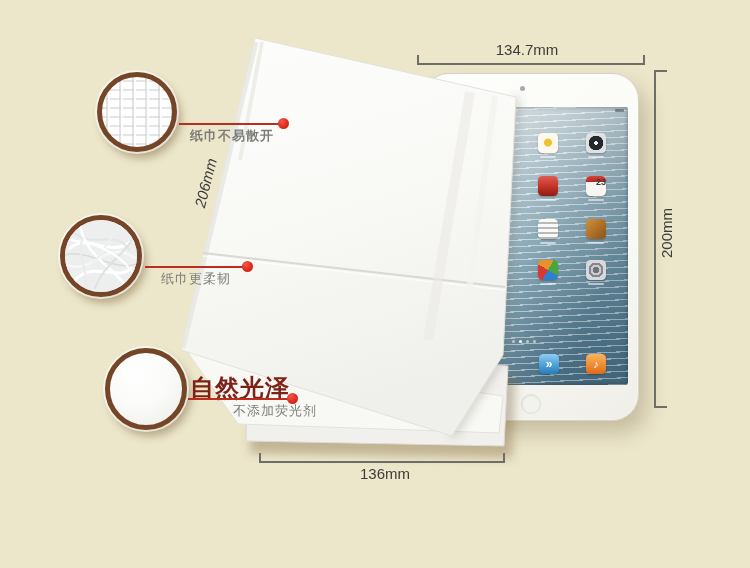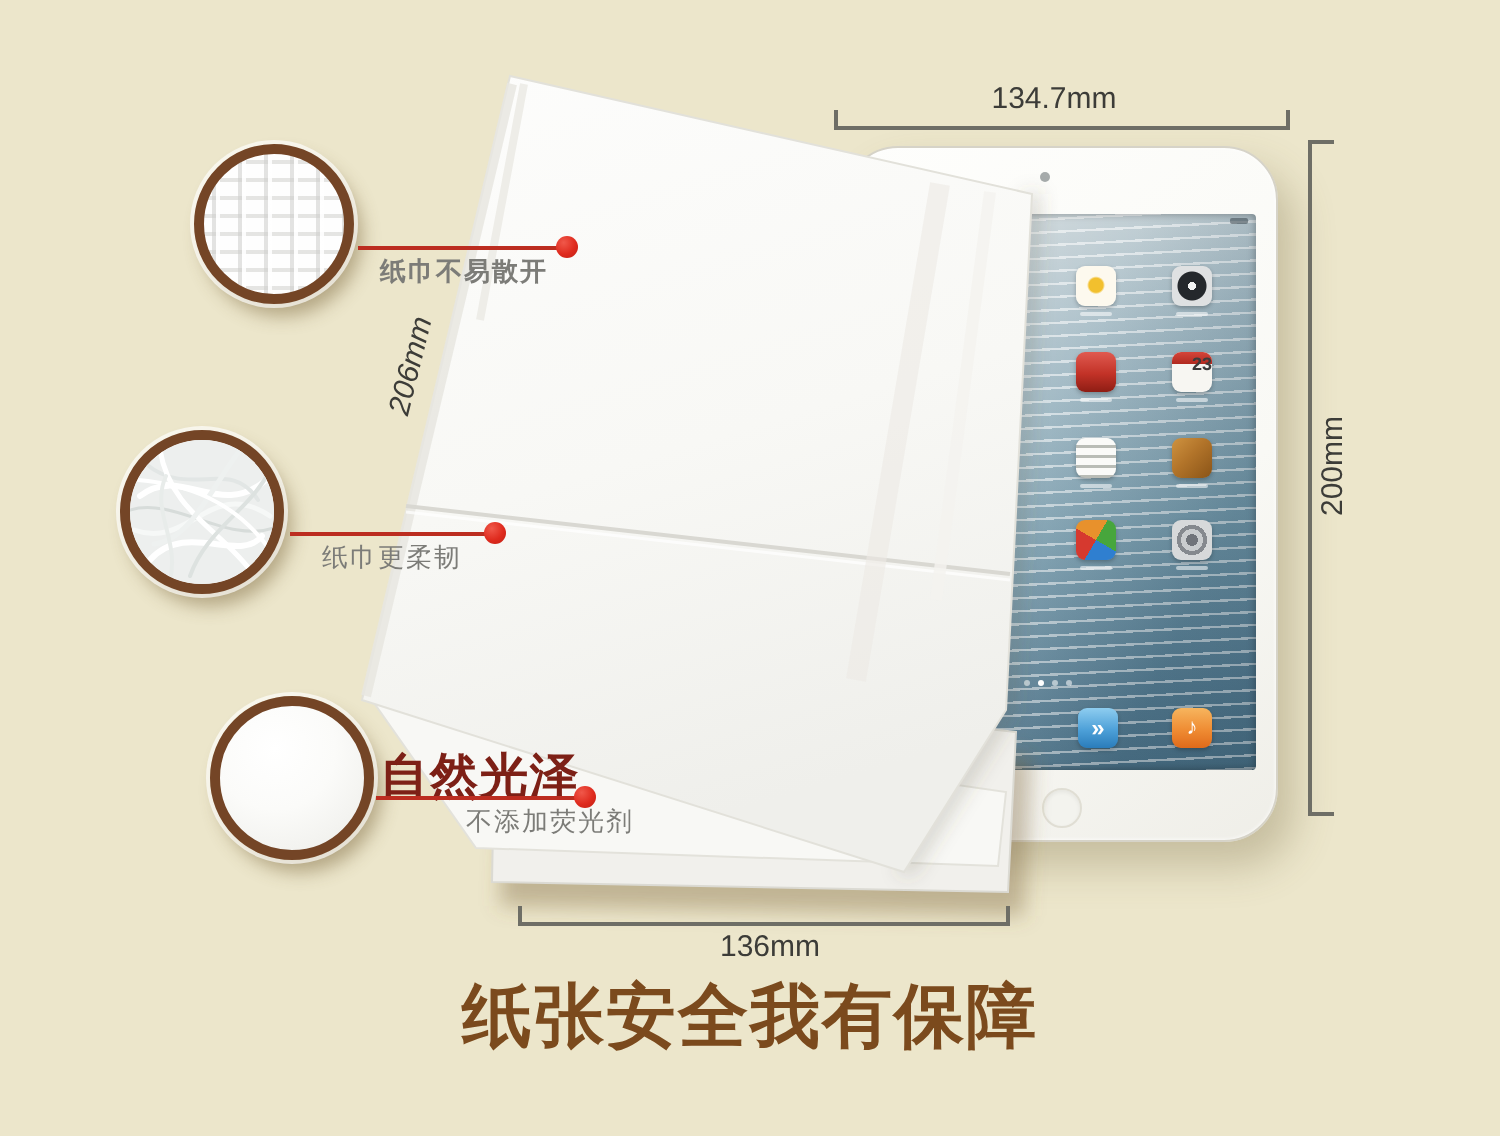--- a/index.html
+++ b/index.html
@@ -201,15 +201,14 @@
   <div class="fsub" style="left:161px;top:270px;">纸巾更柔韧</div>
 
   <div class="ftitle" style="left:190px;top:372px;">自然光泽</div>
   <div class="fline" style="left:188px;top:398px;width:101px;"></div>
   <div class="fdot" style="left:287px;top:393px;"></div>
   <div class="fsub" style="left:201px;top:402px;margin-left:32px;">不添加荧光剂</div>
 
   <div class="dim-h" style="left:259px;top:453px;width:242px;"></div>
   <div class="dim-text" style="left:345px;top:465px;width:80px;">136mm</div>
 
-  <div class="footer-title">纸张安全我有保障</div>
 
 </div>
 
 </body></html>

